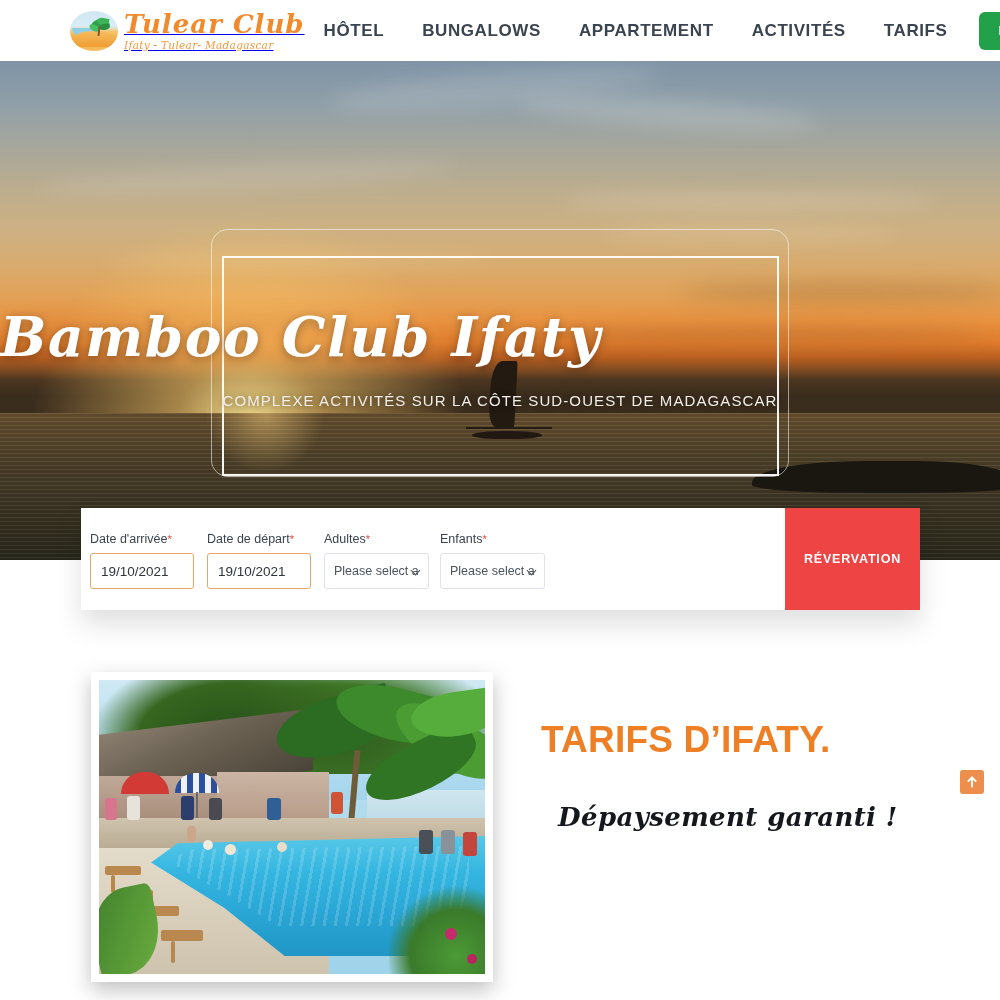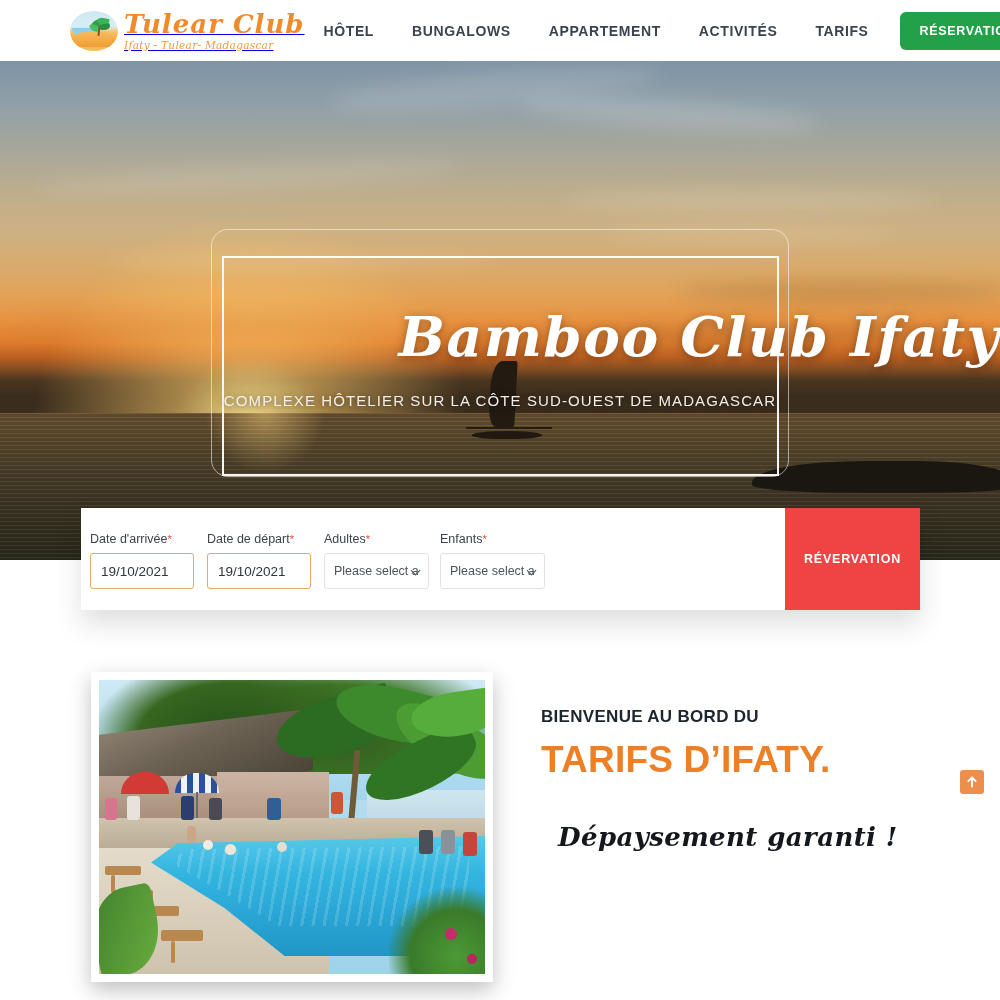--- a/index.html
+++ b/index.html
@@ -55,21 +55,21 @@
     font-family: "DejaVu Serif", serif;
     font-style: italic; font-size: 10.5px; color: #f0993f;
     margin-top: 3px; letter-spacing: .3px; white-space: nowrap;
   }
 
   .main-nav {
     margin-left: auto; margin-right: 40px;
     display: flex; align-items: center; gap: 0;
   }
   .nav-link {
-    font-size: 14px; font-weight: 700; letter-spacing: .6px;
+    font-size: 17px; font-weight: 700; letter-spacing: .6px;
     color: #3a4450; text-decoration: none;
     padding: 0 19px; white-space: nowrap;
   }
   .nav-cta {
     background: #22a04a; color: #ffffff;
     font-size: 12.5px; font-weight: 700; letter-spacing: .7px;
     border: none; border-radius: 6px;
     padding: 12px 20px; margin-left: 12px; cursor: pointer;
     white-space: nowrap;
   }
@@ -145,21 +145,21 @@
   .hero-frame-outer {
     position: absolute; left: 211px; top: 168px; width: 578px; height: 248px;
     border: 1.4px solid rgba(255,255,255,.55); border-radius: 17px;
   }
   .hero-frame-inner {
     position: absolute; left: 222px; top: 195px; width: 557px; height: 220px;
     border: 2px solid rgba(255,255,255,.95);
   }
   .hero-title {
     position: absolute; left: 0; top: 243px; width: 1000px;
-    text-align: right;
+    text-align: left;
     font-family: "DejaVu Serif", serif;
     font-style: italic; font-weight: 700;
     font-size: 55px; color: #ffffff; letter-spacing: 1.5px;
     text-shadow: 0 2px 10px rgba(0,0,0,.35);
   }
   .hero-sub {
     position: absolute; left: 0; top: 331px; width: 1000px;
     text-align: center;
     font-size: 15px; font-weight: 400; color: #f3efe8;
     letter-spacing: 1.1px;
@@ -400,21 +400,21 @@
     <span class="sail"></span>
       <span class="out"></span>
       <span class="hull"></span>
   </div>
   <div class="boat-right"></div>
 
   <div class="hero-frame-outer"></div>
   <div class="hero-frame-inner"></div>
 
   <h1 class="hero-title">Bamboo Club Ifaty</h1>
-  <p class="hero-sub">COMPLEXE HÔTELIER SUR LA CÔTE SUD-OUEST DE MADAGASCAR</p>
+  <p class="hero-sub">COMPLEXE ACTIVITÉS SUR LA CÔTE SUD-OUEST DE MADAGASCAR</p>
 </section>
 
 <form class="booking-card">
   <div class="booking-fields">
 
     <div class="field f-arrive">
       <span class="field-label">
         <span>Date d'arrivée</span><span class="req">*</span>
       </span>
       <input class="date-input" type="text" value="19/10/2021" style="">
@@ -502,21 +502,20 @@
       <span class="ph-stool ph-st4"></span>
         <span class="ph-stool ph-st4b"></span>
       <span class="ph-leaf"></span>
       <span class="ph-flower"></span>
       <span class="ph-fl1"></span>
         <span class="ph-fl2"></span>
     </div>
   </figure>
 
   <div class="welcome-copy">
-    <div class="w-kicker">BIENVENUE AU BORD DU</div>
     <h2 class="w-title">TARIFS D’IFATY.</h2>
     <div class="w-script">Dépaysement garanti !</div>
   </div>
 </section>
 
 <button class="scroll-top">
   <svg width="12" height="12" viewBox="0 0 12 12">
     <path d="M6 1.5 L6 10.5" stroke="#ffffff" stroke-width="1.9" stroke-linecap="round"></path>
     <path d="M2.3 5.2 L6 1.5 L9.7 5.2" fill="none" stroke="#ffffff" stroke-width="1.9" stroke-linecap="round" stroke-linejoin="round"></path>
   </svg>

